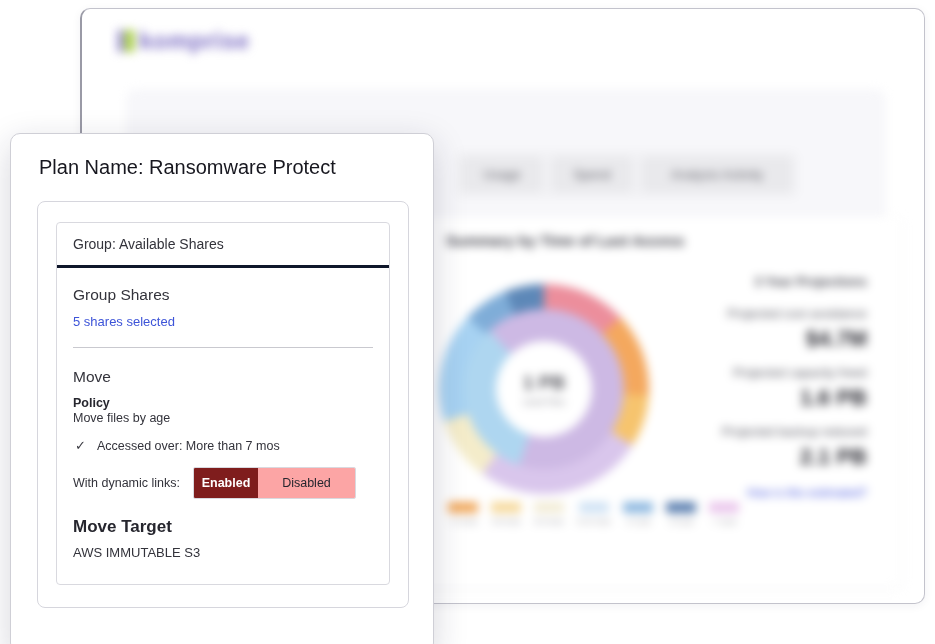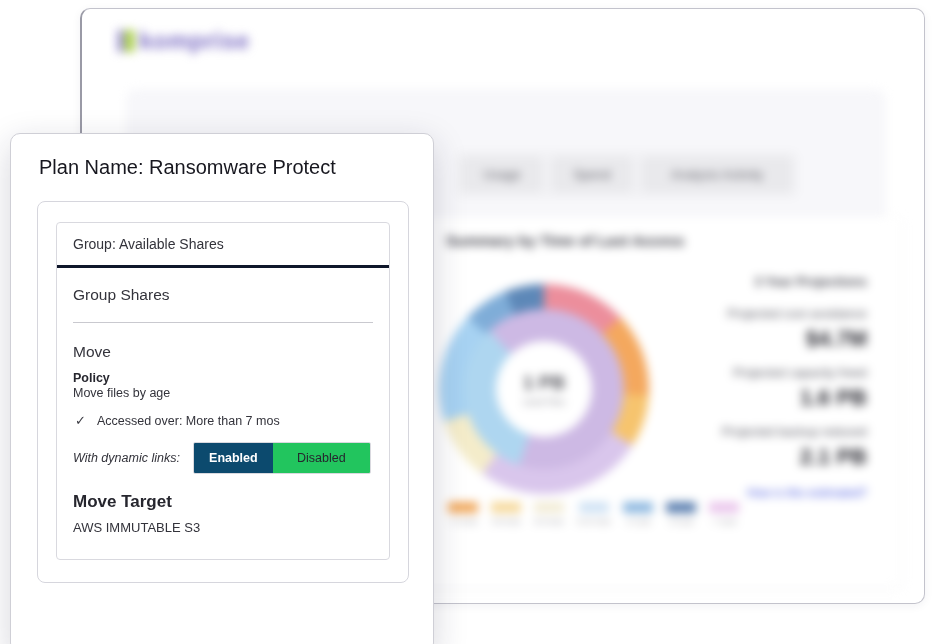--- a/index.html
+++ b/index.html
@@ -84,25 +84,25 @@
   .section-title { font-size:15.5px; color:#33333b; margin-bottom:10px; }
   .shares-link { font-size:13px; color:#3d54d8; cursor:pointer; }
   .divider { border:none; border-top:1px solid #c9c9cf; margin:18px 0 20px; }
 
   .policy-label { font-size:12.5px; font-weight:bold; color:#26262e; margin-bottom:1px; }
   .policy-rule { font-size:12.5px; color:#33333b; margin-bottom:13px; }
   .check-row { display:flex; align-items:center; gap:11px; font-size:12.5px; color:#33333b; margin:0 0 14px 2px; }
   .check-glyph { font-size:13px; color:#3a3a42; }
 
   .dyn-row { display:flex; align-items:center; gap:13px; margin-bottom:18px; }
-  .dyn-label { font-size:12.5px; color:#33333b;font-style:italic; }
+  .dyn-label { font-size:12.5px; color:#33333b; }
   .toggle { display:flex; border:1px solid #d9d9df; border-radius:2px; overflow:hidden; }
   .toggle-btn { font-size:12.5px; padding:8px 0; text-align:center; cursor:pointer; }
-  .toggle-on  { width:79px; background:#0c4a6e; color:#fff; font-weight:bold; }
-  .toggle-off { width:97px; background:#22c55e; color:#26262e; }
+  .toggle-on  { width:64px; background:#7f1d1d; color:#fff; font-weight:bold; }
+  .toggle-off { width:97px; background:#fca5a5; color:#26262e; }
 
   .target-label { font-size:17px; font-weight:bold; color:#26262e; margin:2px 0 8px; }
   .target-value { font-size:13px; color:#33333b; padding-bottom:14px; }
 </style>
 </head>
 <body>
 
 <div class="stage">
 
   <div class="bg-window">
@@ -185,20 +185,21 @@
     <div class="modal-title">Plan Name: Ransomware Protect</div>
 
     <div class="editor-panel">
 
       <div class="editor-body">
         <div class="groupbox">
           <div class="groupbox-head">Group: Available Shares</div>
           <div class="groupbox-body">
 
             <div class="section-title">Group Shares</div>
+            <div class="shares-link">5 shares selected</div>
 
             <hr class="divider">
 
             <div class="section-title">Move</div>
             <div class="policy-label">Policy</div>
             <div class="policy-rule">Move files by age</div>
 
             <div class="check-row">
               <span class="check-glyph">✓</span>
               <span>Accessed over: More than 7 mos</span>

